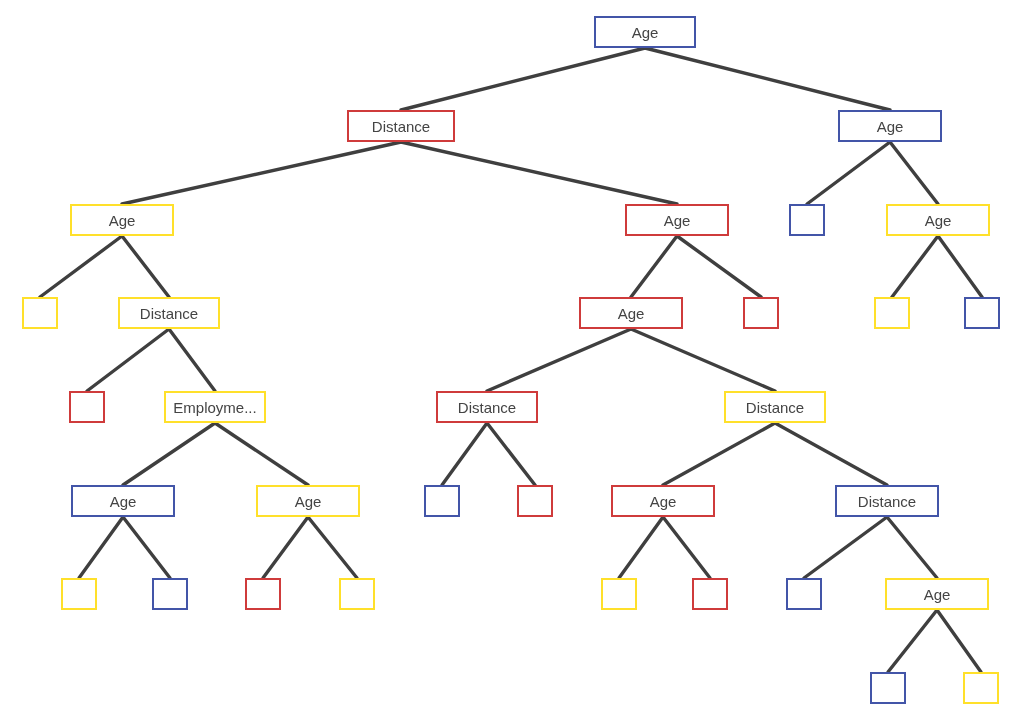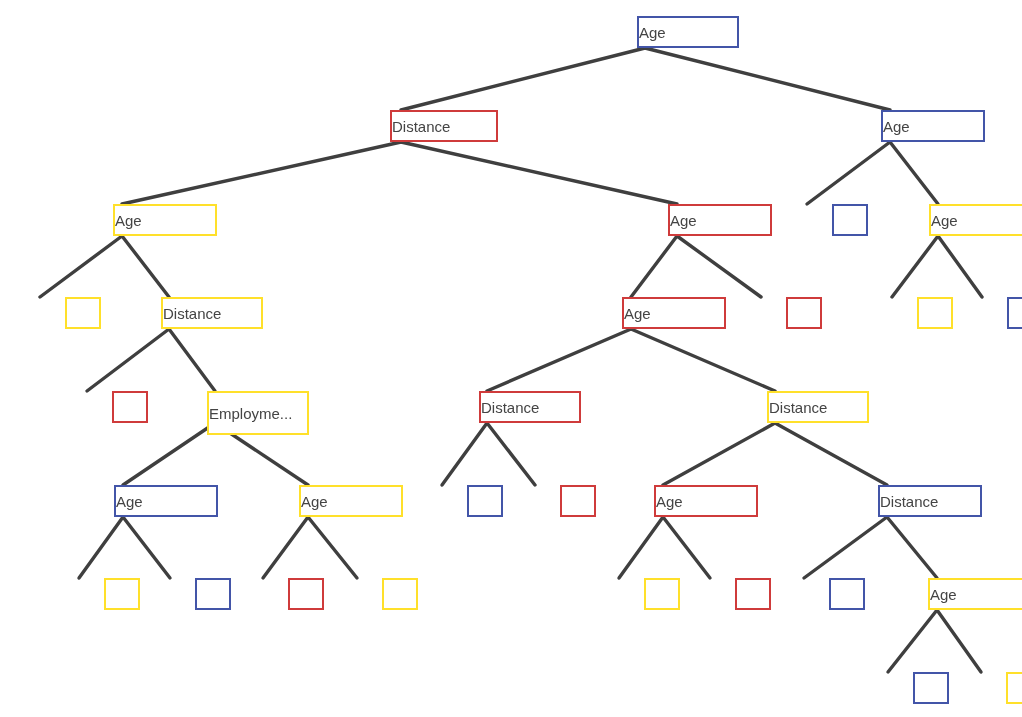--- a/index.html
+++ b/index.html
@@ -26,26 +26,26 @@
     pointer-events: none;
   }
   .node {
     position: absolute;
     box-sizing: border-box;
     background: #ffffff;
     border-style: solid;
     border-width: 2px;
     display: flex;
     align-items: center;
+    justify-content: center;
     color: #444444;
     font-size: 15px;
     line-height: 1;
     white-space: nowrap;
     overflow: hidden;
-    margin-left: 43px;
   }
   .node.leaf {
     font-size: 0;
   }
   .node-label {
     display: block;
     pointer-events: none;
   }
 </style>
 </head>
@@ -122,21 +122,21 @@
       </div>
       <div class="node leaf" style="left: 874px; top: 297px; width: 36px; height: 32px; border-color: rgb(255, 224, 42);">
         <span class="node-label"></span>
       </div>
       <div class="node leaf" style="left: 964px; top: 297px; width: 36px; height: 32px; border-color: rgb(67, 85, 168);">
         <span class="node-label"></span>
       </div>
       <div class="node leaf" style="left: 69px; top: 391px; width: 36px; height: 32px; border-color: rgb(207, 59, 59);">
         <span class="node-label"></span>
       </div>
-      <div class="node" style="left: 164px; top: 391px; width: 102px; height: 44px; border-color: rgb(255, 224, 42);">
+      <div class="node" style="left: 164px; top: 391px; width: 102px; height: 32px; border-color: rgb(255, 224, 42);">
         <span class="node-label">Employme...</span>
       </div>
       <div class="node" style="left: 436px; top: 391px; width: 102px; height: 32px; border-color: rgb(207, 59, 59);">
         <span class="node-label">Distance</span>
       </div>
       <div class="node" style="left: 724px; top: 391px; width: 102px; height: 32px; border-color: rgb(255, 224, 42);">
         <span class="node-label">Distance</span>
       </div>
       <div class="node" style="left: 71px; top: 485px; width: 104px; height: 32px; border-color: rgb(67, 85, 168);">
         <span class="node-label">Age</span>

